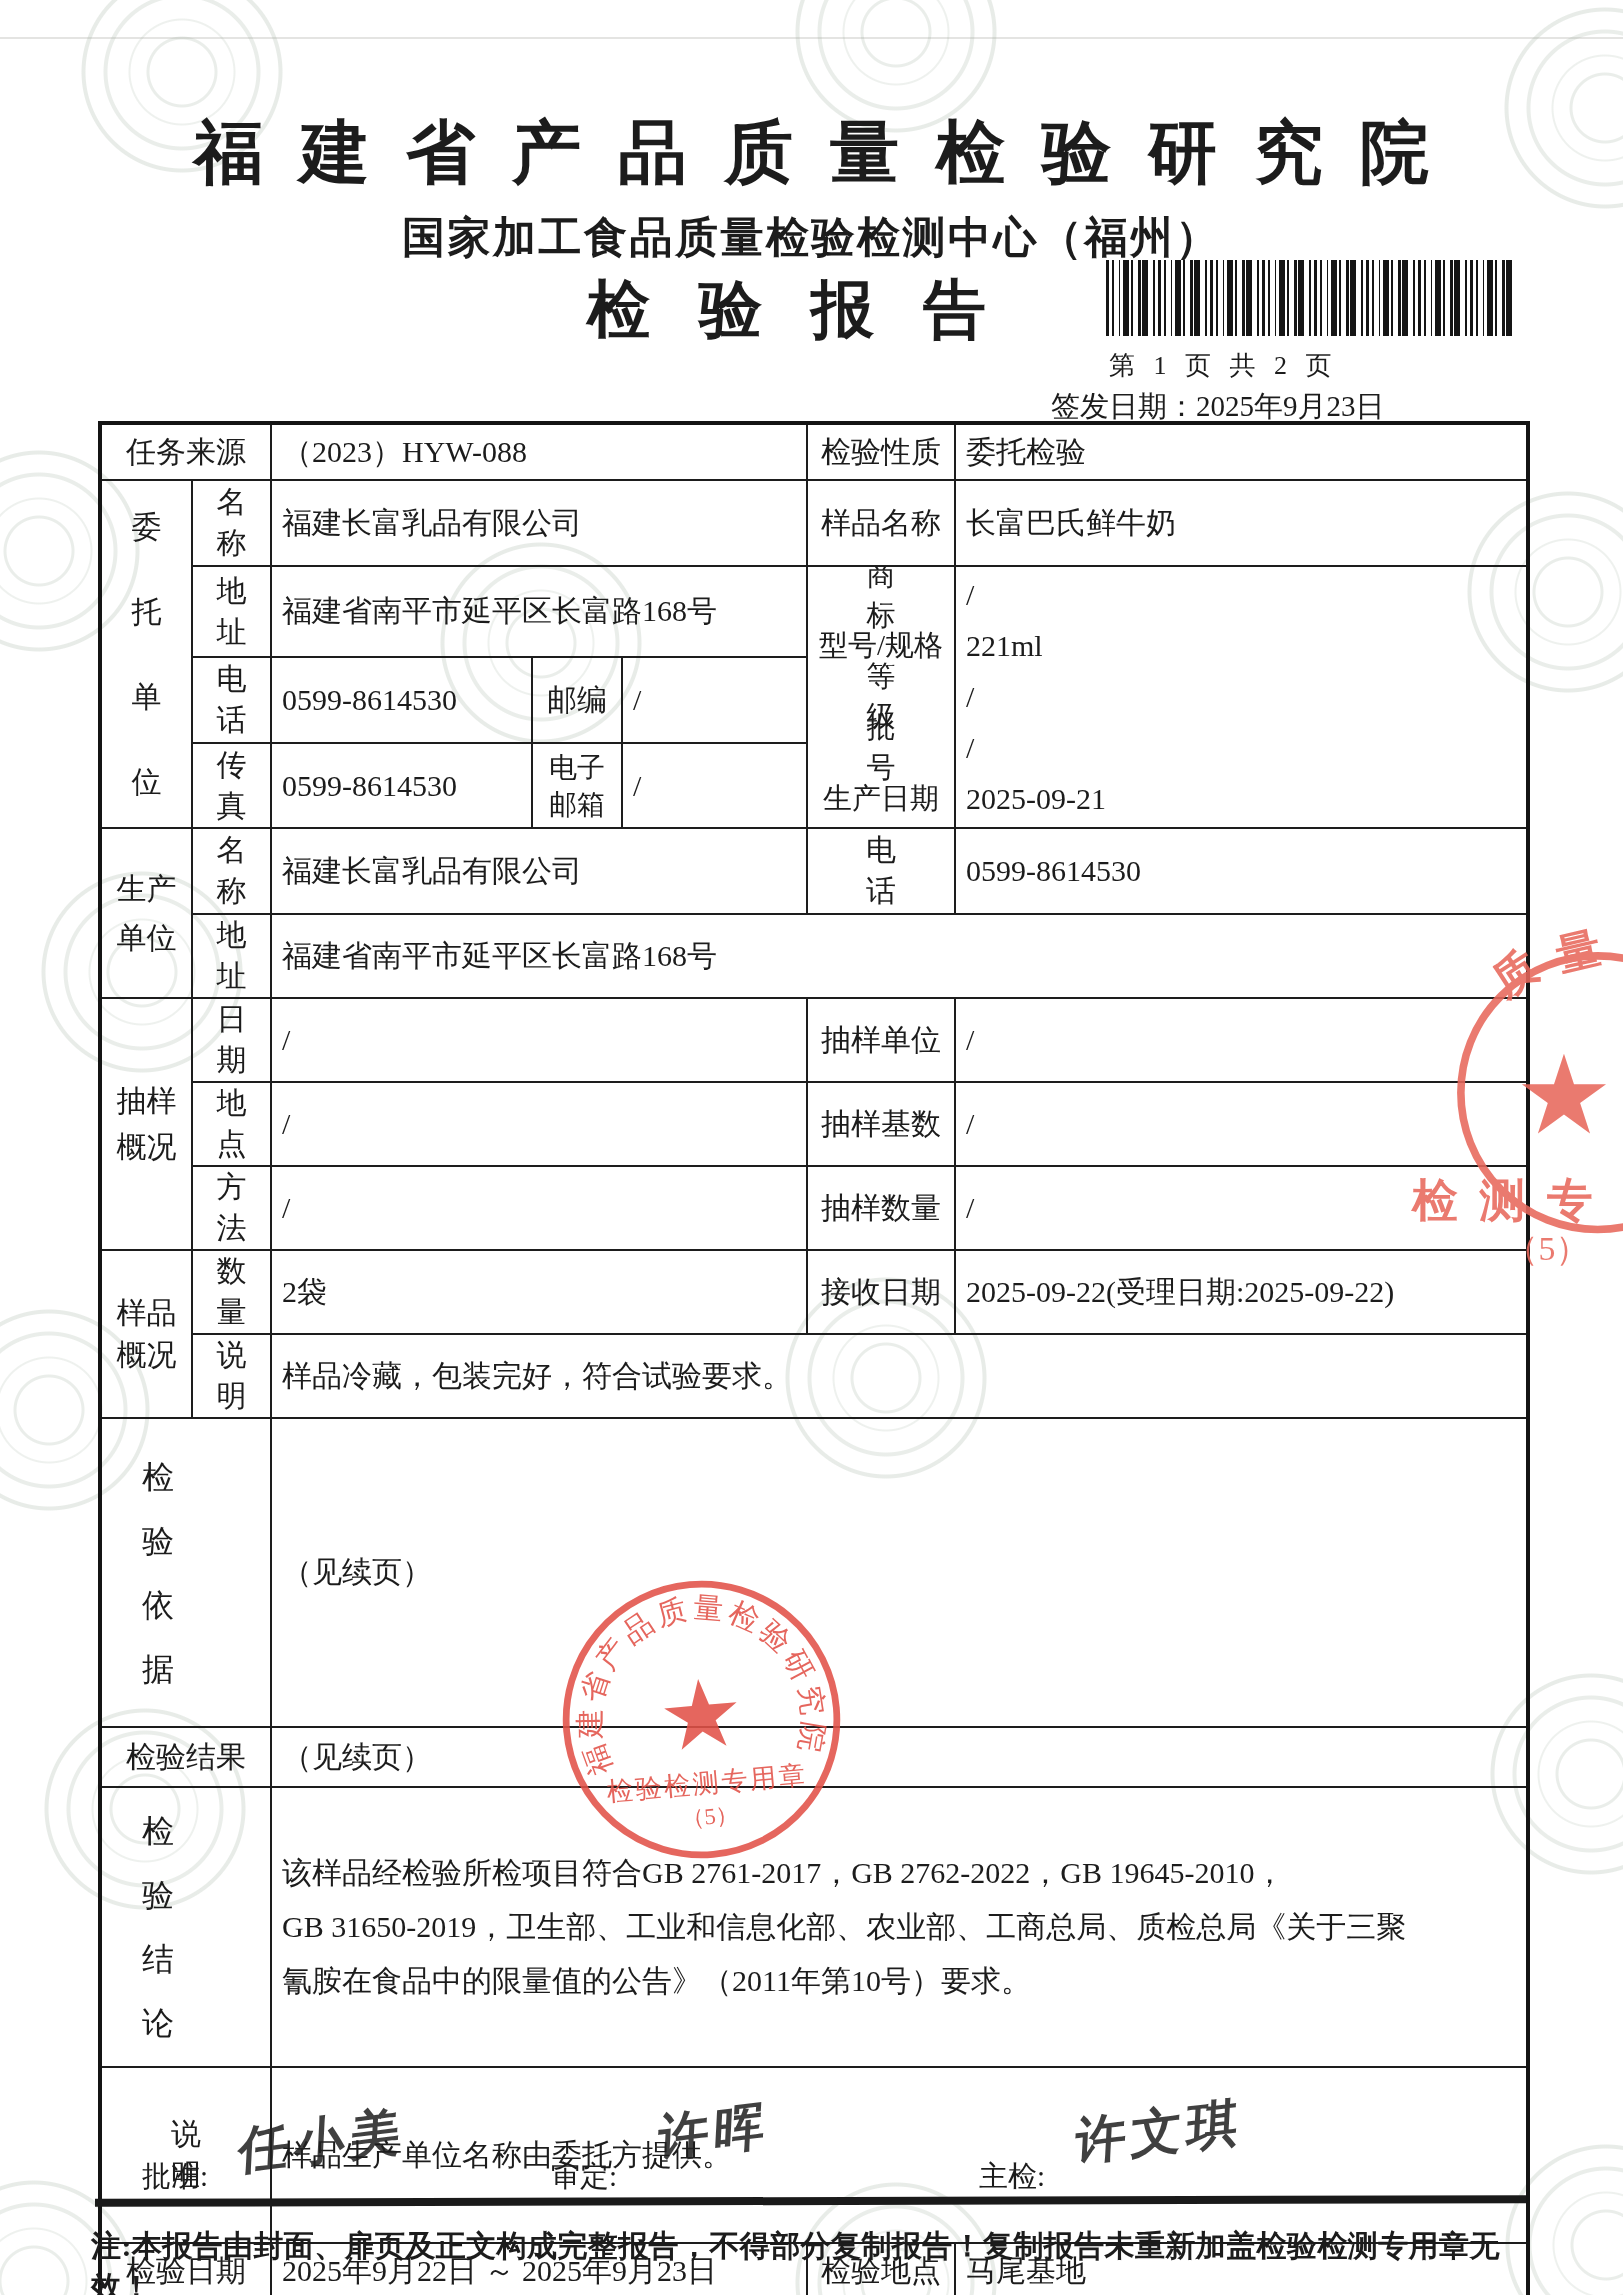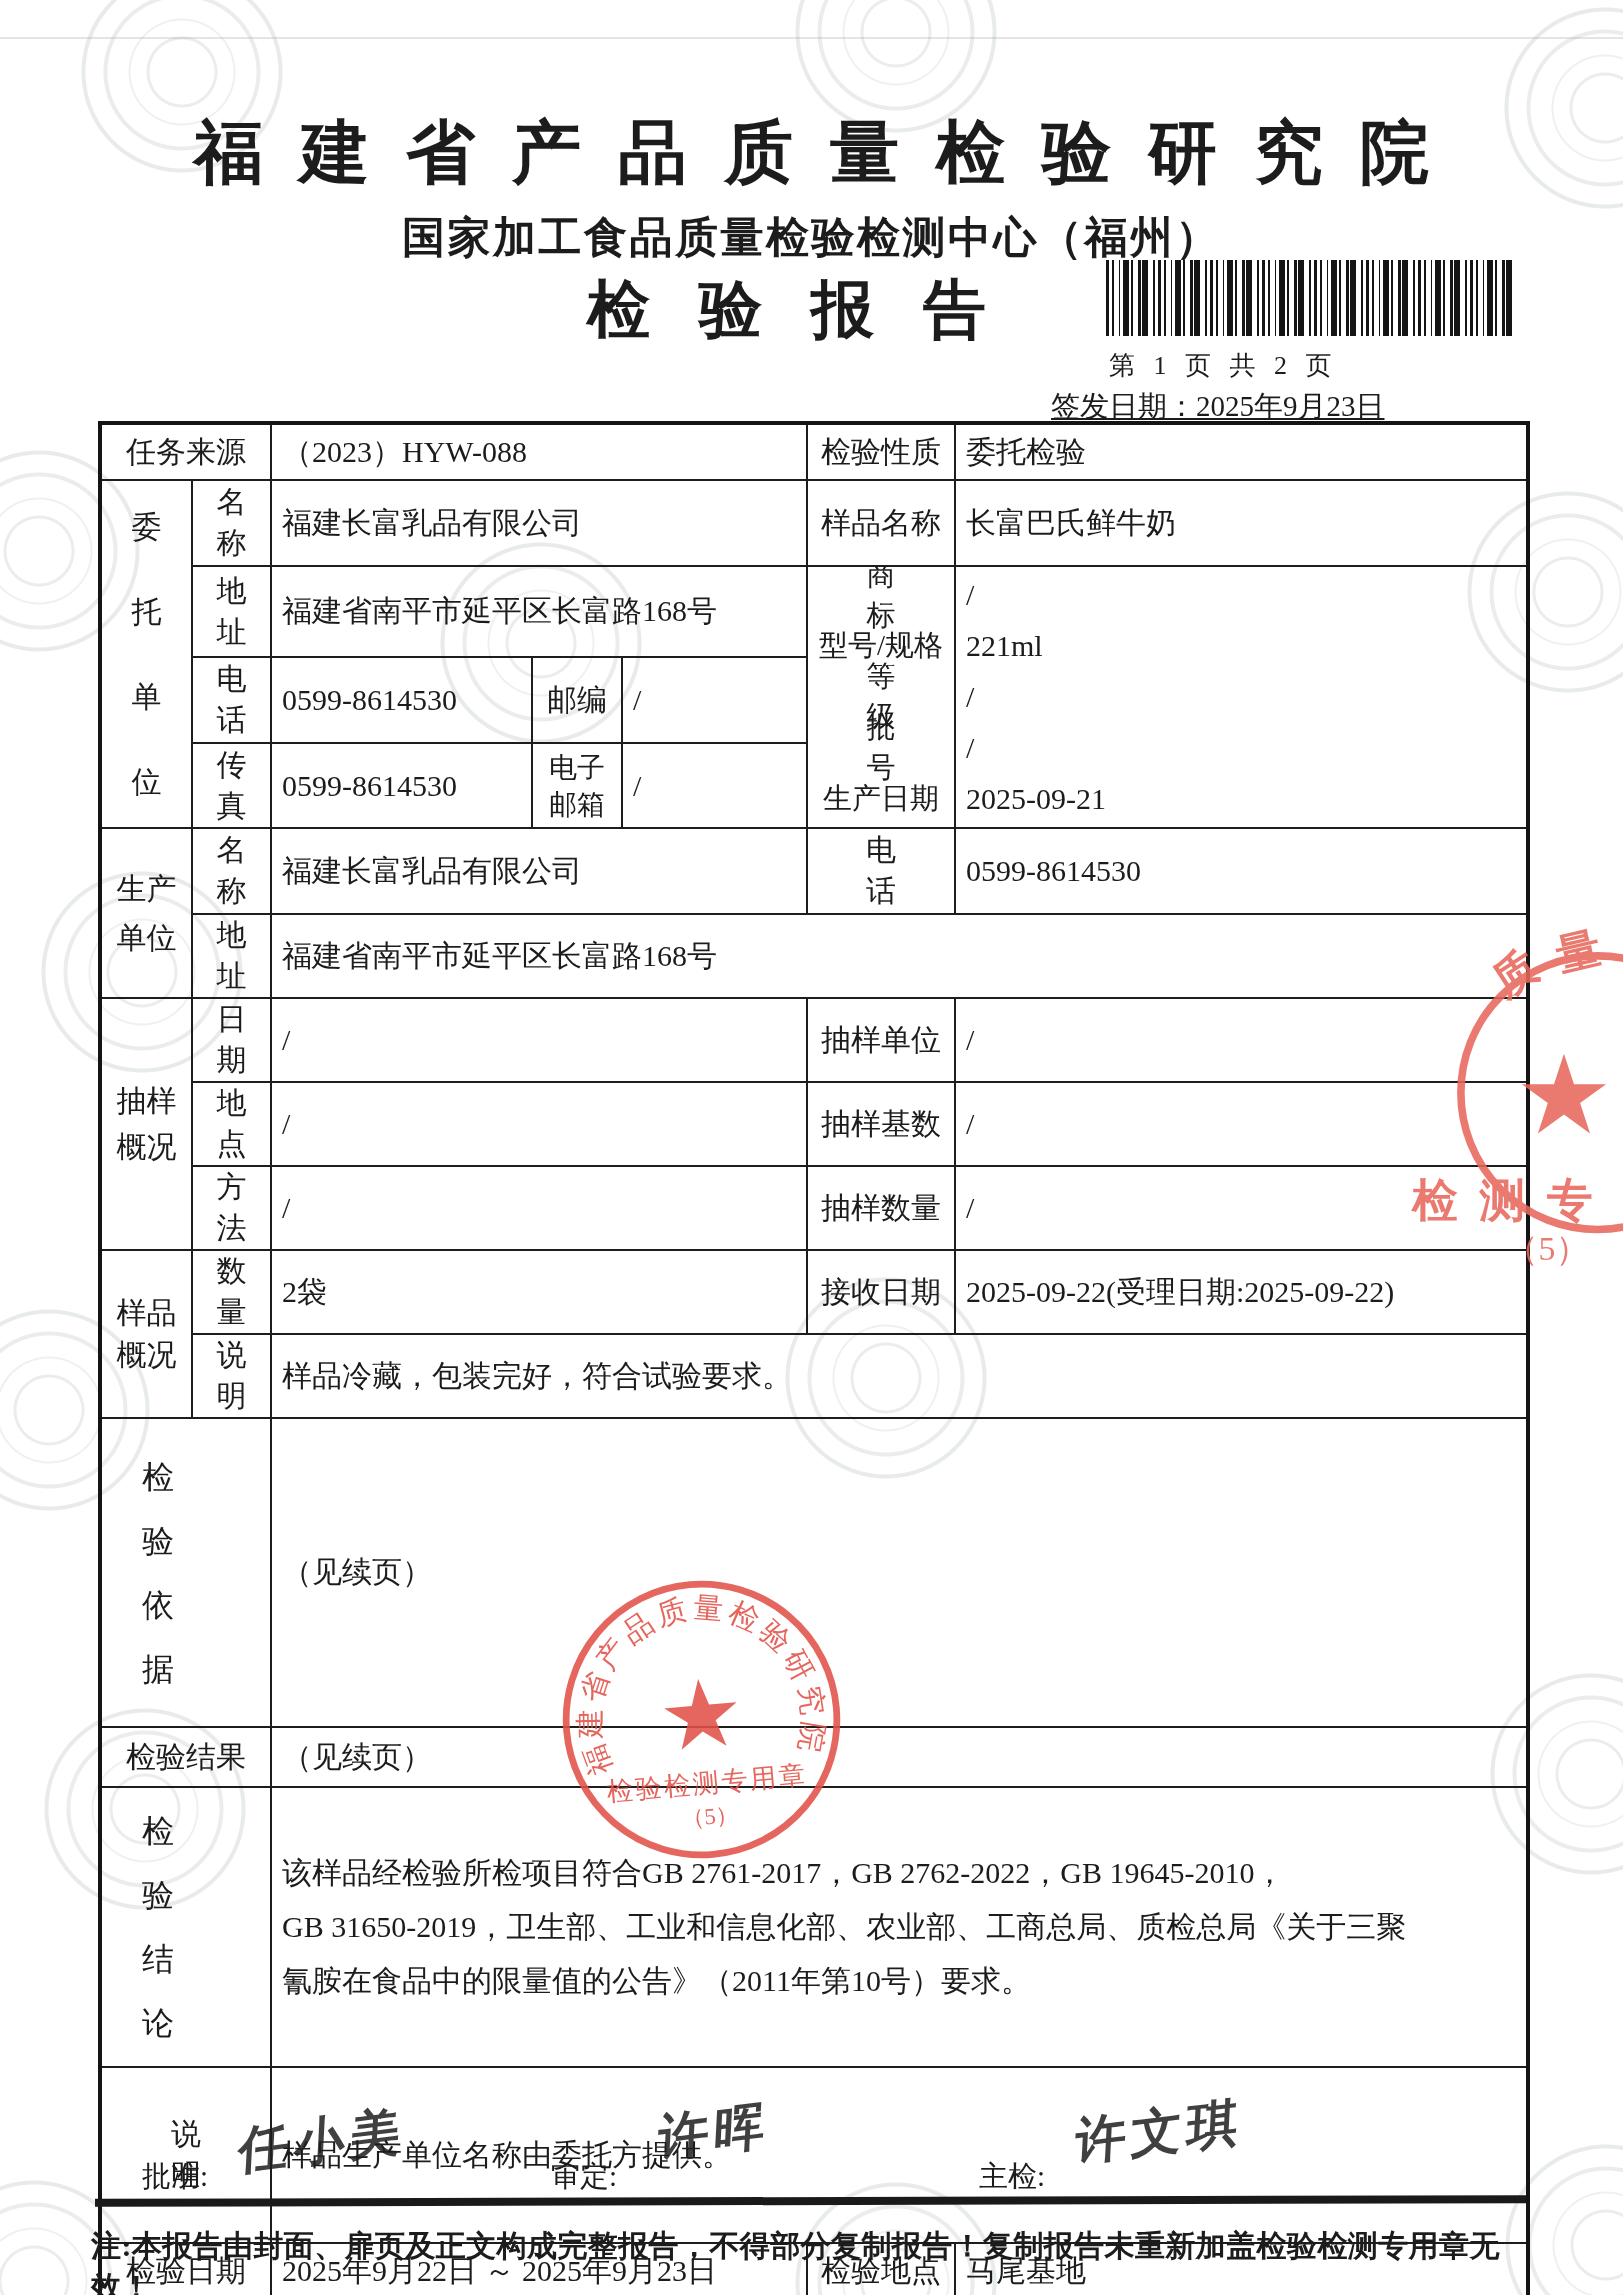--- a/index.html
+++ b/index.html
@@ -33,21 +33,21 @@
   .report-title{left:0;top:267px;width:1015px;text-align:center;font-size:63px;font-weight:bold;
                 letter-spacing:49px;text-indent:49px;white-space:nowrap;margin-left:279px;}
   .barcode{left:1106px;top:260px;width:411px;height:76px;
     background:repeating-linear-gradient(90deg,
       #151515 0 3.4px,#fff 3.4px 6px,#151515 6px 7.6px,#fff 7.6px 12.7px,
       #151515 12.7px 14.4px,#fff 14.4px 17px,#151515 17px 23px,#fff 23px 25px,
       #151515 25px 27px,#fff 27px 32px,#151515 32px 35px,#fff 35px 36px,
       #151515 36px 42px,#fff 42px 47px,#151515 47px 49px,#fff 49px 52px);}
   .page-indicator{left:1109px;top:348px;font-size:26px;letter-spacing:6px;}
   .report-no{left:127px;top:387px;font-size:29px;}
-  .issue-date{left:1051px;top:387px;font-size:29px;text-decoration:underline;}
+  .issue-date{left:1051px;top:387px;font-size:29px;}
   
   table.main{position:absolute;left:98px;top:421px;border-collapse:collapse;table-layout:fixed;}
   table.main td{border:2.5px solid #1d1d1d;padding:0 10px;font-size:30px;vertical-align:middle;
                 overflow:hidden;}
   table.main{border:4.2px solid #141414;}
   td.lab{text-align:center;padding:0 3.4px;font-size:30px;font-family:Liberation Serif, serif;}
   td.val{text-align:left;margin-left:36px;}
   .vstack{white-space:pre-line;text-align:center;}
   .lh102{line-height:85px;font-size:32px;}
   .lh60{line-height:49px;font-size:31px;}

